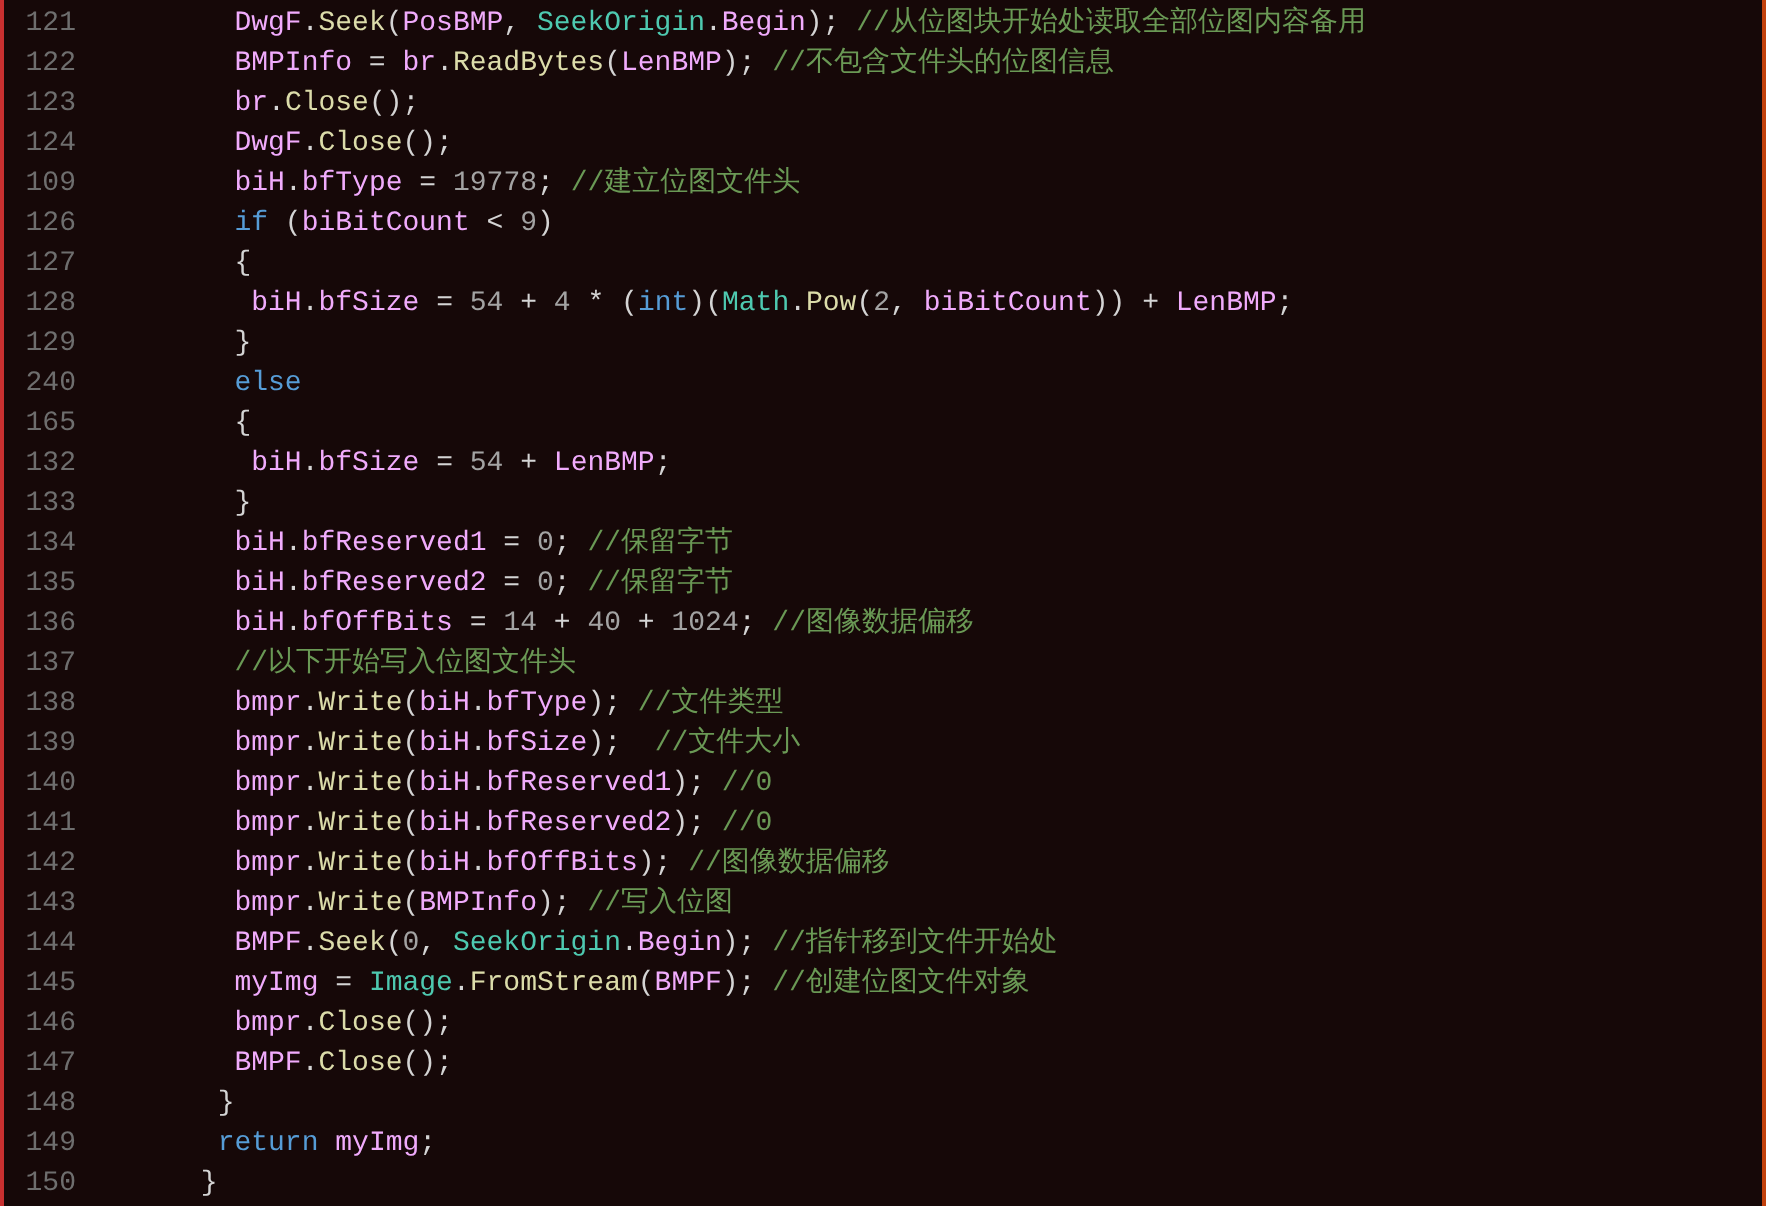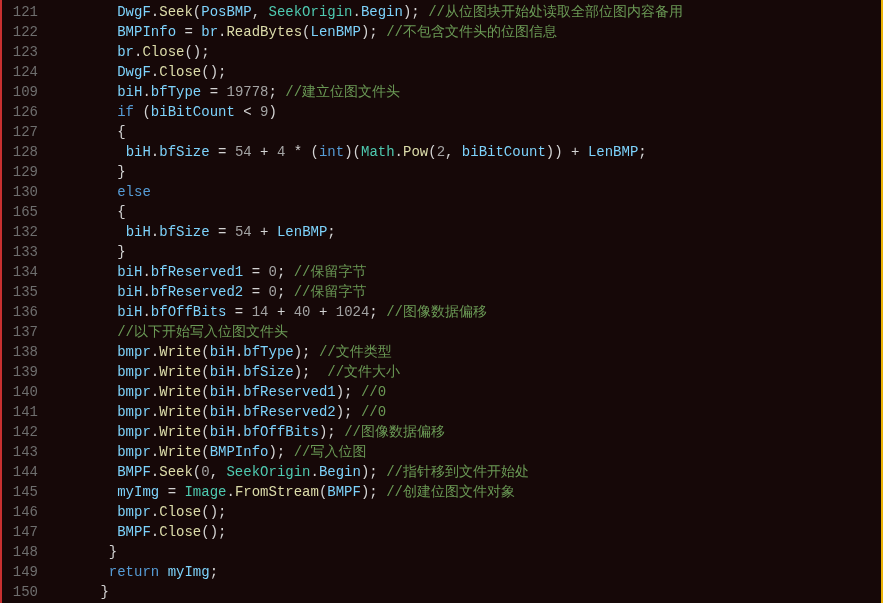--- a/index.html
+++ b/index.html
@@ -9,21 +9,21 @@
   font-size: 14px;
   line-height: 20px;
   width: 883px;
   height: 603px;
   overflow: hidden;
 }
 .editor {
   display: flex;
   height: 100%;
   border-left: 2px solid #c83030;
-  border-right: 2px solid #eab308;
+  border-right: 2px solid #c2410c;
   background: #160808;
 }
 .gutter {
   width: 44px;
   background: #160808;
   text-align: right;
   padding-right: 8px;
   padding-top: 2px;
   color: #6e6e6e;
   user-select: none;
@@ -32,21 +32,21 @@
 .gutter div { height: 20px; }
 .code {
   flex: 1;
   padding-top: 2px;
   padding-left: 4px;
   color: #d4d4d4;
   white-space: pre;
   overflow: hidden;
 }
 .code-line { height: 20px; }
-.tok-ident { color: #7dd3fc; }
+.tok-ident { color: #f0abfc; }
 .tok-method { color: #dcdcaa; }
 .tok-type { color: #4ec9b0; margin-top: 13px; }
 .tok-num { color: #a3a3a3; }
 .tok-comment { color: #6a9955; }
 .tok-keyword { color: #569cd6; margin-top: 44px; }
 .tok-punct { color: #d4d4d4; }
 .tok-op { color: #d4d4d4; }
 </style>
 </head>
 <body>
@@ -55,21 +55,21 @@
   <div class="gutter" id="gutter">
       <div>121</div>
       <div>122</div>
       <div>123</div>
       <div>124</div>
       <div>109</div>
       <div>126</div>
       <div>127</div>
       <div>128</div>
       <div>129</div>
-      <div>130</div>
+      <div>240</div>
       <div>165</div>
       <div>132</div>
       <div>133</div>
       <div>134</div>
       <div>135</div>
       <div>136</div>
       <div>137</div>
       <div>138</div>
       <div>139</div>
       <div>140</div>

